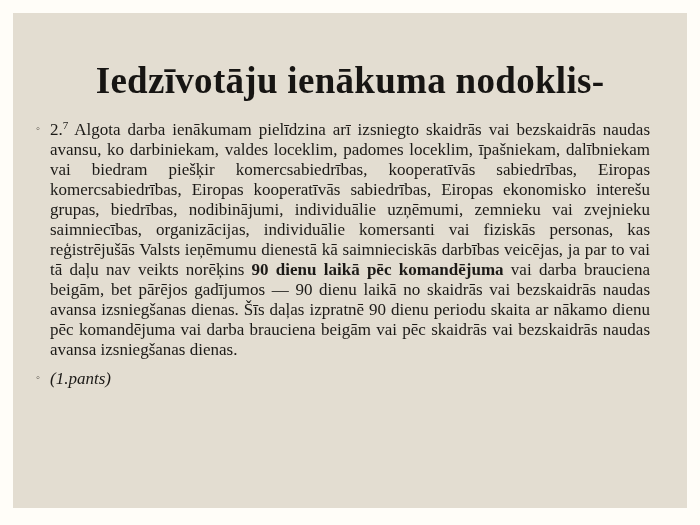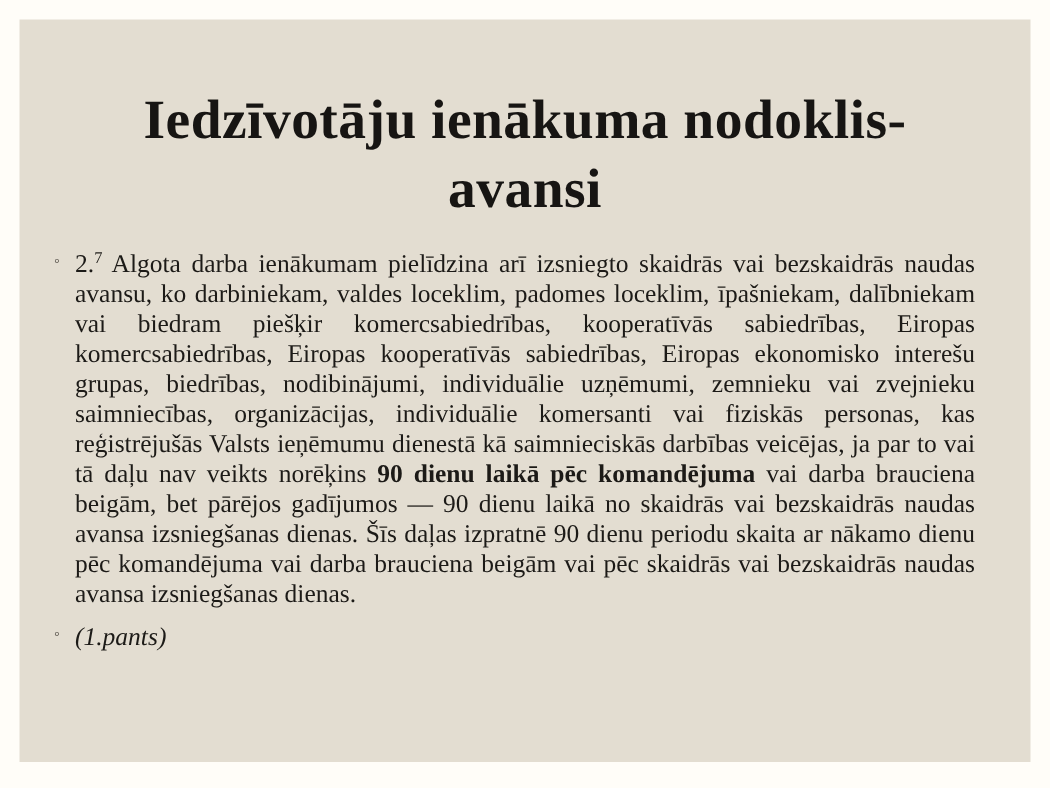--- a/index.html
+++ b/index.html
@@ -75,21 +75,20 @@
   }
 </style>
 </head>
 <body>
 
 <div class="canvas">
   <div class="slide">
 
     <h1 class="title">
         <span class="title-line">Iedzīvotāju ienākuma nodoklis-</span>
-        <span class="title-line">avansi</span>
       </h1>
 
     <div class="body-block">
 
       <div class="bullet-item para"><span class="marker">◦</span><span>2.</span><sup>7</sup><span> Algota darba ienākumam pielīdzina arī izsniegto skaidrās vai bezskaidrās naudas avansu, ko darbiniekam, valdes loceklim, padomes loceklim, īpašniekam, dalībniekam vai biedram piešķir komercsabiedrības, kooperatīvās sabiedrības, Eiropas komercsabiedrības, Eiropas kooperatīvās sabiedrības, Eiropas ekonomisko interešu grupas, biedrības, nodibinājumi, individuālie uzņēmumi, zemnieku vai zvejnieku saimniecības, organizācijas, individuālie komersanti vai fiziskās personas, kas reģistrējušās Valsts ieņēmumu dienestā kā saimnieciskās darbības veicējas, ja par to vai tā daļu nav veikts norēķins </span><b>90 dienu laikā pēc komandējuma</b><span> vai darba brauciena beigām, bet pārējos gadījumos — 90 dienu laikā no skaidrās vai bezskaidrās naudas avansa izsniegšanas dienas. Šīs daļas izpratnē 90 dienu periodu skaita ar nākamo dienu pēc komandējuma vai darba brauciena beigām vai pēc skaidrās vai bezskaidrās naudas avansa izsniegšanas dienas.</span></div>
 
       <div class="bullet-item footnote"><span class="marker">◦</span><span>(1.pants)</span></div>
 
     </div>
   </div>

